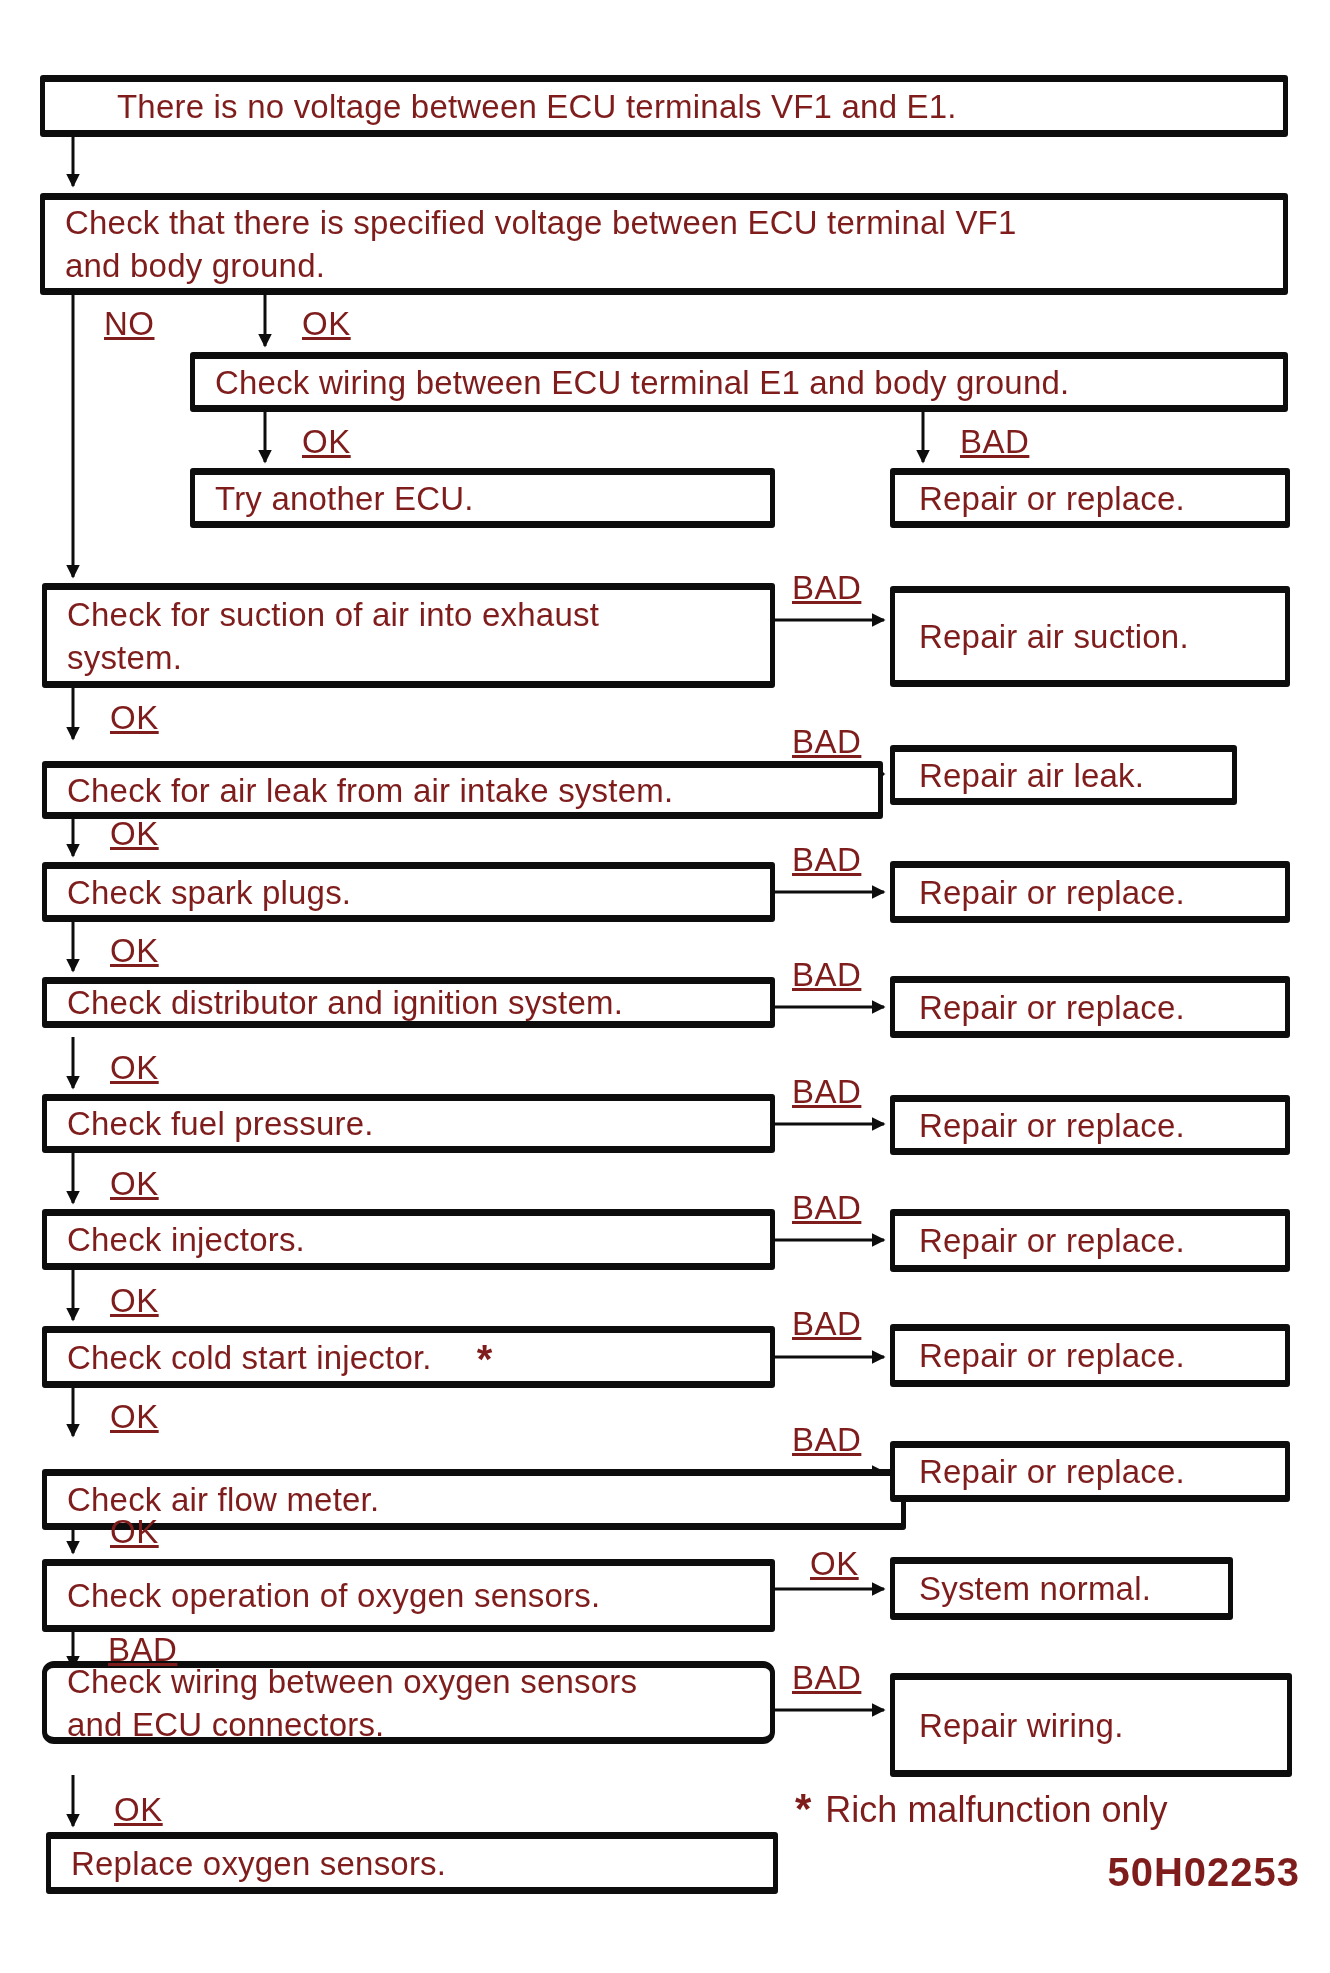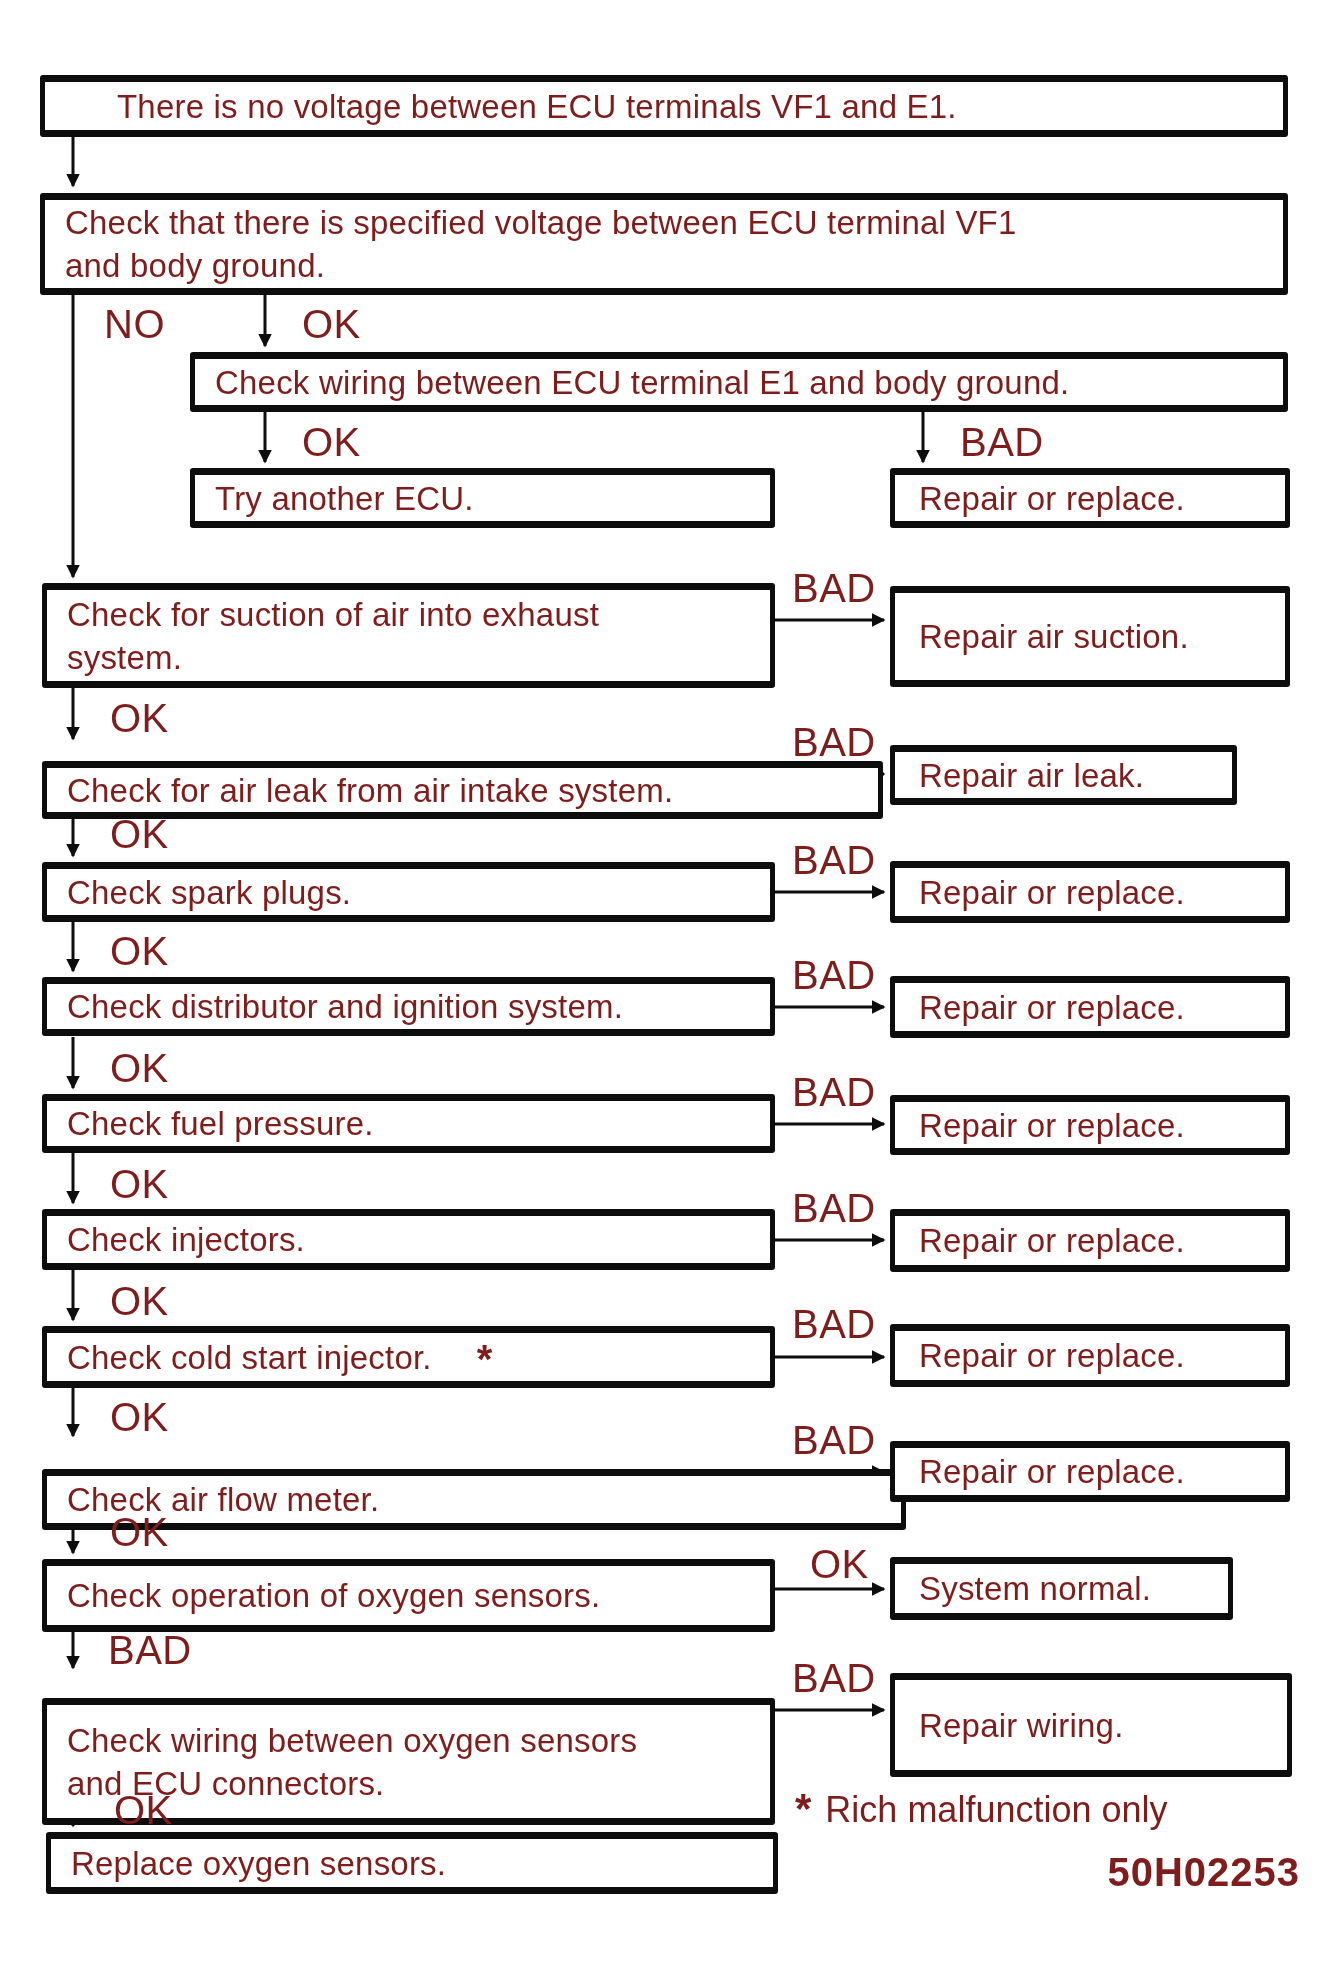--- a/index.html
+++ b/index.html
@@ -26,24 +26,25 @@
     padding-left:20px;
     padding-right:10px;
     font-size:33px;
     line-height:43px;
     letter-spacing:0.2px;
     white-space:nowrap;
   }
   .box .ln{display:block;}
   .lbl{
     position:absolute;
-    font-size:40px;
+    font-size:33px;
     line-height:36px;
     letter-spacing:0.5px;
     white-space:nowrap;
+    text-decoration:underline;
   }
   .conn{position:absolute;left:0;top:0;}
   .mark-star{
     display:inline-block;
     font-size:40px;
     font-weight:bold;
     margin-left:45px;
     transform:translateY(2px);
   }
   .footnote{
@@ -137,21 +138,21 @@
   </div>
 
   <div class="box" style="left:42px;top:862px;width:733px;height:60px;">
     <span class="ln">Check spark plugs.</span>
   </div>
 
   <div class="box" style="left:890px;top:861px;width:400px;height:62px;padding-left:24px;">
     <span class="ln">Repair or replace.</span>
   </div>
 
-  <div class="box" style="left:42px;top:977px;width:733px;height:59px;">
+  <div class="box" style="left:42px;top:977px;width:733px;height:51px;">
     <span class="ln">Check distributor and ignition system.</span>
   </div>
 
   <div class="box" style="left:890px;top:976px;width:400px;height:62px;padding-left:24px;">
     <span class="ln">Repair or replace.</span>
   </div>
 
   <div class="box" style="left:42px;top:1094px;width:733px;height:59px;">
     <span class="ln">Check fuel pressure.</span>
   </div>
@@ -186,21 +187,21 @@
   </div>
 
   <div class="box" style="left:42px;top:1559px;width:733px;height:73px;">
     <span class="ln">Check operation of oxygen sensors.</span>
   </div>
 
   <div class="box" style="left:890px;top:1557px;width:343px;height:63px;padding-left:24px;">
     <span class="ln">System normal.</span>
   </div>
 
-  <div class="box" style="left:42px;top:1698px;width:733px;height:127px;">
+  <div class="box" style="left:42px;top:1661px;width:733px;height:83px;border-radius:12px;">
     <span class="ln">Check wiring between oxygen sensors</span>
     <span class="ln">and ECU connectors.</span>
   </div>
 
   <div class="box" style="left:890px;top:1673px;width:402px;height:104px;padding-left:24px;">
     <span class="ln">Repair wiring.</span>
   </div>
 
   <div class="box" style="left:46px;top:1832px;width:732px;height:62px;">
     <span class="ln">Replace oxygen sensors.</span>

